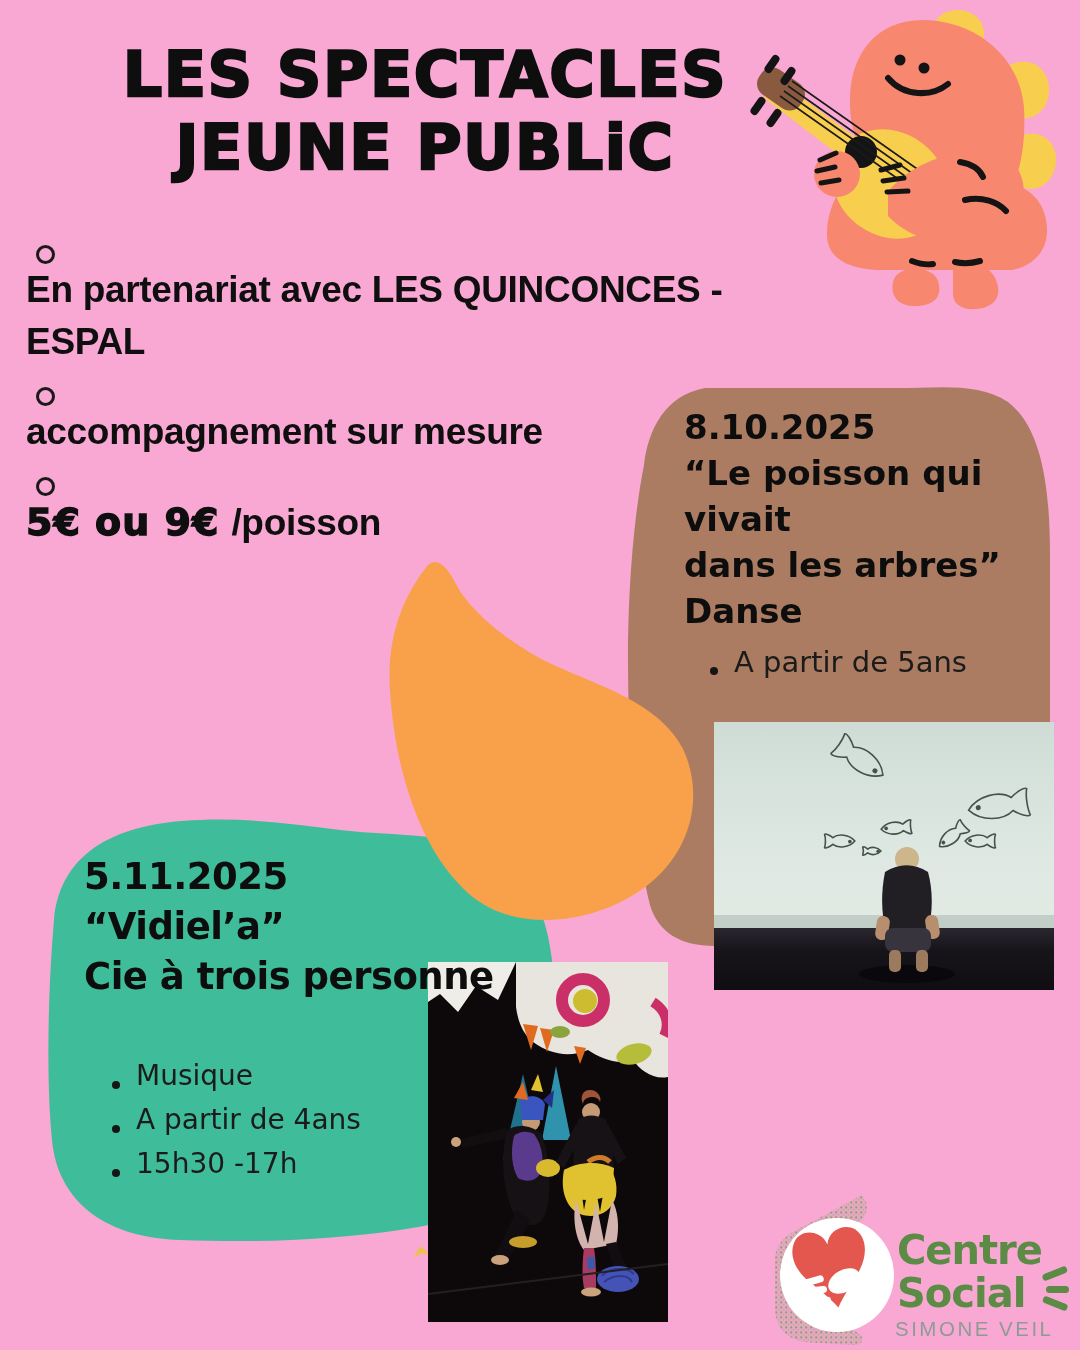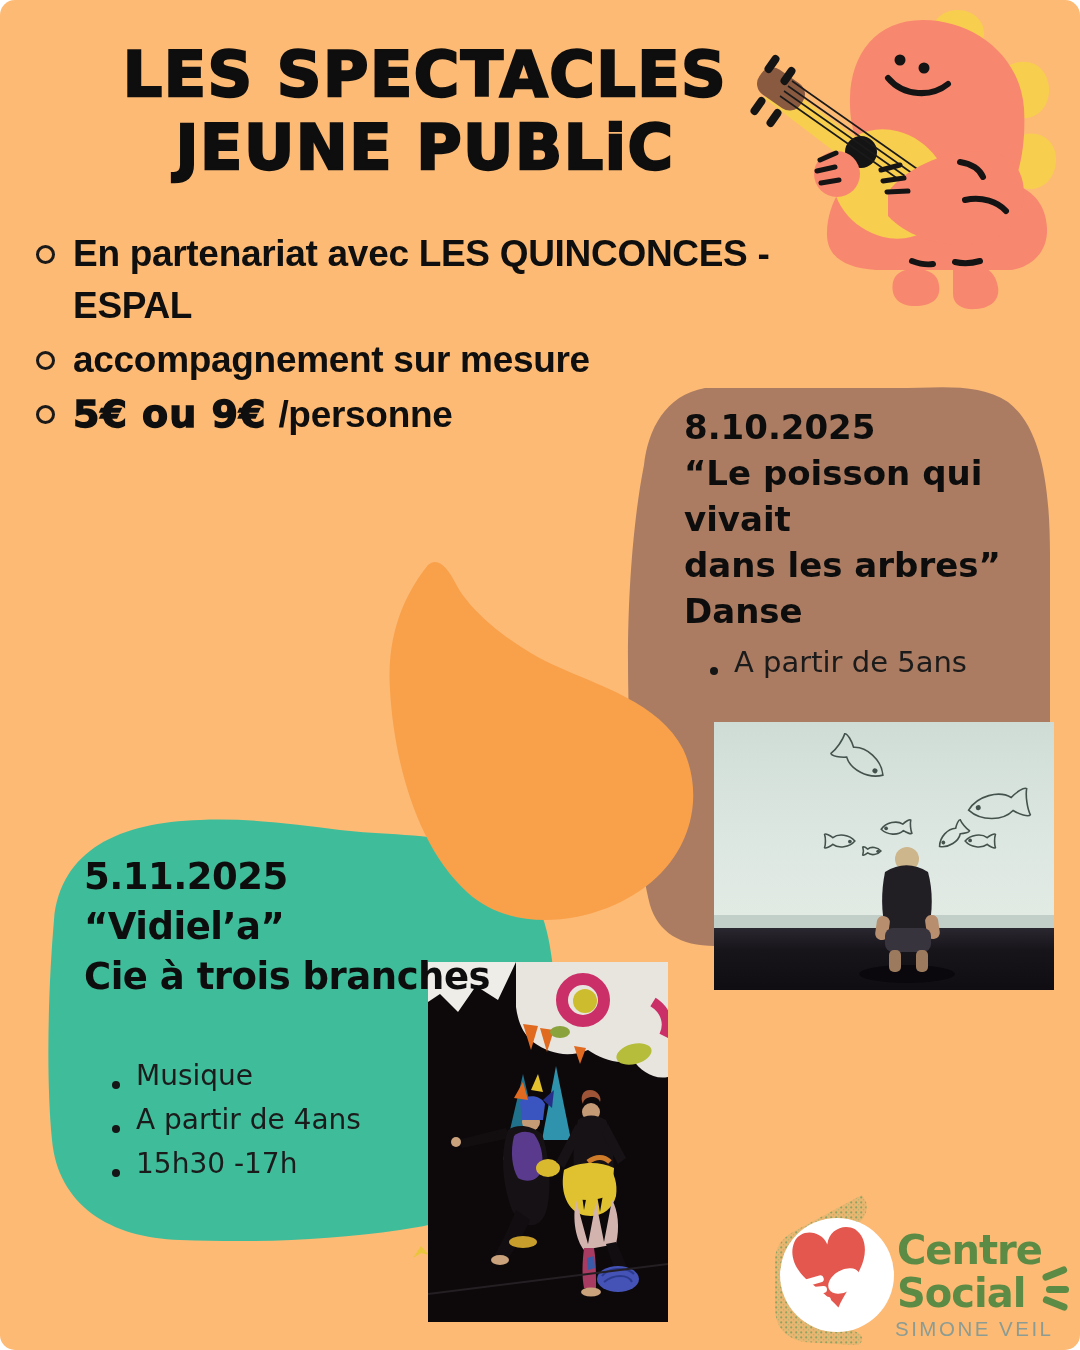--- a/index.html
+++ b/index.html
@@ -1,27 +1,27 @@
 <!DOCTYPE html>
 <html><head>
 <meta charset="utf-8">
 <style>
   html,body{margin:0;padding:0;background:#fff;}
-  .canvas{position:relative;width:1080px;height:1350px;background:#fdba74;overflow:hidden;
-          font-family:"DejaVu Sans",sans-serif;color:#0e0e0e;border-radius:15px;}
+  .canvas{position:relative;width:1080px;height:1350px;background:#f9a8d4;overflow:hidden;
+          font-family:"DejaVu Sans",sans-serif;color:#0e0e0e;}
   .abs{position:absolute;}
 
   
   .title{left:50px;top:38px;width:750px;text-align:center;z-index:6;
          font-weight:800;font-size:62px;line-height:73px;letter-spacing:1.5px;
          color:#0e0e0e;-webkit-text-stroke:2.3px #0e0e0e;}
 
   
   .intro{left:26px;top:228px;width:820px;z-index:6;}
-  .intro-item{display:flex;align-items:flex-start;margin-bottom:2px;}
+  .intro-item{display:flex;align-items:flex-start;margin-bottom:2px;flex-direction:column;}
   .ring-marker{width:13px;height:13px;border:3px solid #1a1a1a;border-radius:50%;
                margin:17px 18px 0 10px;flex:none;}
   .intro-text{font-family:"Liberation Sans",sans-serif;font-weight:700;font-size:37px;
               line-height:52px;color:#0f0f0f;letter-spacing:-0.3px;}
   .price-strong{font-family:"DejaVu Sans",sans-serif;font-weight:800;font-size:38px;
                 -webkit-text-stroke:1.4px #0f0f0f;letter-spacing:1px;margin-right:12px;}
 
   
   .event-head{font-weight:700;color:#0d0d0d;z-index:6;}
   .e1{left:684px;top:404px;width:390px;font-size:34px;line-height:46px;}
@@ -142,42 +142,42 @@
     </div>
     <div class="intro-item">
       <span class="ring-marker"></span>
       <div class="intro-text">
         <div>accompagnement sur mesure</div>
       </div>
     </div>
     <div class="intro-item">
       <span class="ring-marker"></span>
       <div class="intro-text">
-        <span class="price-strong">5€ ou 9€</span><span>/personne</span>
+        <span class="price-strong">5€ ou 9€</span><span>/poisson</span>
       </div>
     </div>
   </div>
 
   <div class="abs event-head e1">
     <div>8.10.2025</div>
     <div>“Le poisson qui vivait</div>
     <div>dans les arbres”</div>
     <div>Danse</div>
   </div>
   <div class="abs details d1">
     <div class="detail-item">
       <span class="dot-marker"></span>
       <span>A partir de 5ans</span>
     </div>
   </div>
 
   <div class="abs event-head e2">
     <div>5.11.2025</div>
     <div>“Vidiel’a”</div>
-    <div>Cie à trois branches</div>
+    <div>Cie à trois personne</div>
   </div>
   <div class="abs details d2">
     <div class="detail-item">
       <span class="dot-marker"></span>
       <span>Musique</span>
     </div>
     <div class="detail-item">
       <span class="dot-marker"></span>
       <span>A partir de 4ans</span>
     </div>

